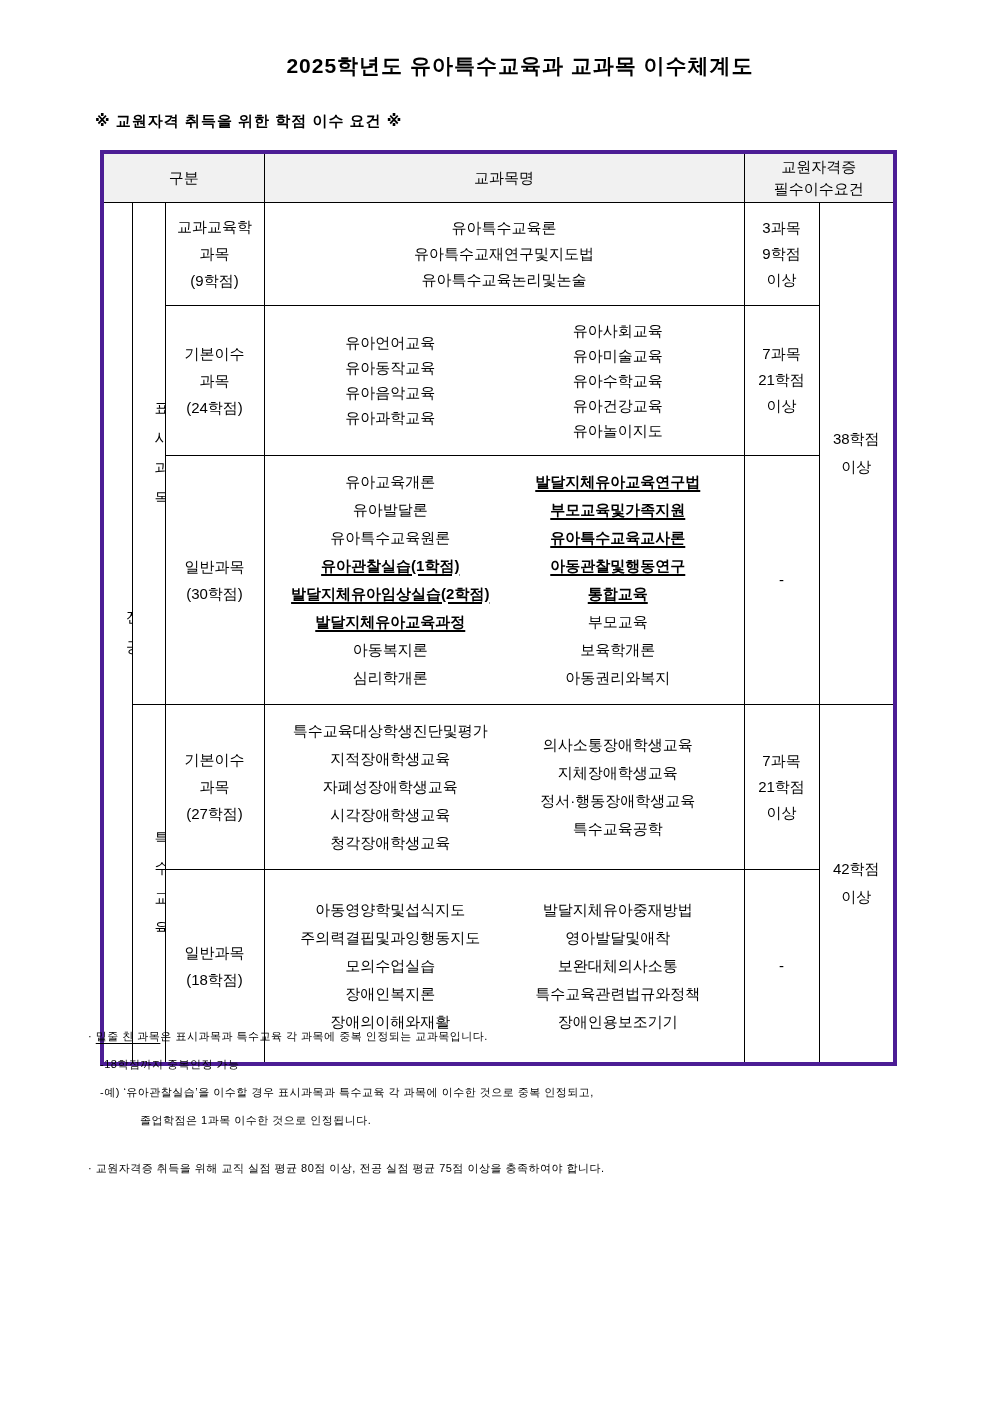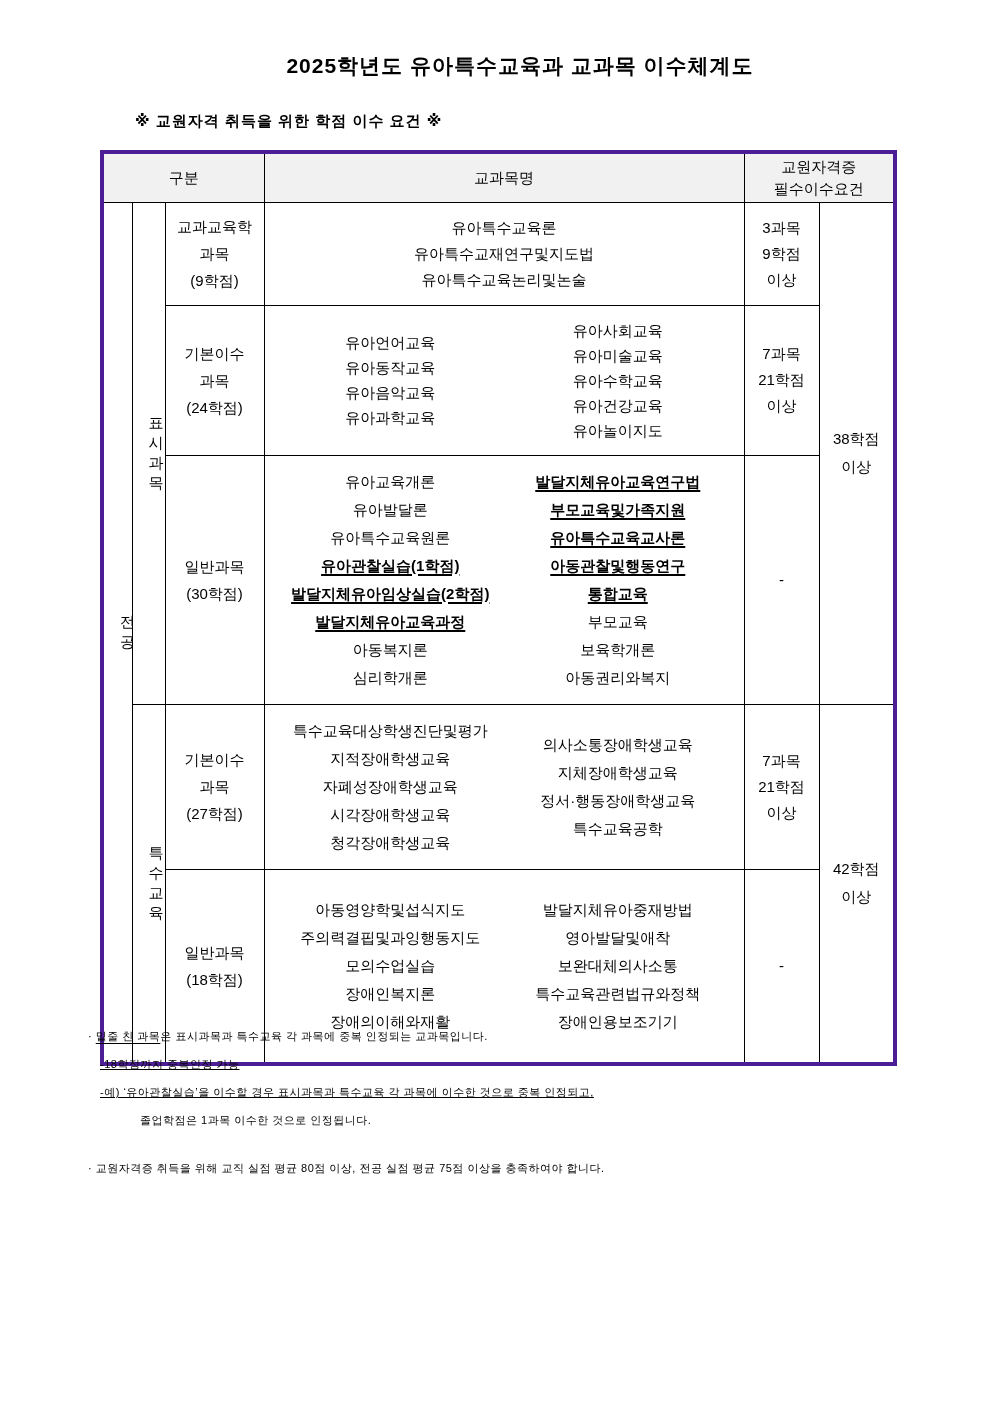--- a/index.html
+++ b/index.html
@@ -11,21 +11,21 @@
     color: #000;
   }
   .title {
     position: absolute; top: 52px; left: 0; width: 992px;
     text-align: center; font-size: 21px; font-weight: bold;
     letter-spacing: 1px;
     padding-left: 48px;
   }
   .subtitle {
     position: absolute; top: 112px; left: 95px;
-    font-size: 15px; font-weight: bold; letter-spacing: 1px; margin-left: 40px;
+    font-size: 15px; font-weight: bold; letter-spacing: 1px;
   }
   table.grid {
     position: absolute; top: 150px; left: 100px;
     width: 793px; border-collapse: collapse; table-layout: fixed;
     border: 4px solid #4c1d95;
     font-size: 15px;
   }
   table.grid td {
     border: 1px solid #000;
     text-align: center; vertical-align: middle;
@@ -33,42 +33,42 @@
   }
   tr.head td {
     background: #F1F1F1;
     height: 50px; line-height: 22px;
   }
   .pre { white-space: pre-line; }
   .cat { line-height: 27px; }
   .req { line-height: 26px; }
   .total { line-height: 28px; }
   .vert {
-    word-break: break-all; line-height: 20px; padding: 0 16px;
+    word-break: break-all; line-height: 30px; padding: 0 22px;
     font-size: 15px;
   }
   td.courses { padding: 12px; }
   .cwrap { display: flex; width: 100%; align-items: center; }
   .half { flex: 1 1 50%; text-align: center; }
   .full { flex: 1 1 100%; text-align: center; }
   .course { line-height: 28px; }
   .lh25 .course { line-height: 25px; }
   .lh26 .course { line-height: 26px; }
   .course.u {
     font-weight: bold;
     text-decoration: underline;
     text-underline-offset: 3px;
     text-decoration-thickness: 1.5px;
   }
   .notes {
     position: absolute; top: 1022px; left: 88px; width: 840px;
     font-size: 11px; letter-spacing: 0.5px;
   }
   .note-line { line-height: 28px; }
-  .ind1 { margin-left: 12px; text-decoration: underline; }
+  .ind1 { margin-left: 12px; }
   .ind2 { margin-left: 52px; }
   .spacer { height: 20px; }
   .ul-inline { text-decoration: underline; text-underline-offset: 3px; }
 </style>
 </head>
 <body>
 
 <div>
 
   <h1 class="title">2025학년도 유아특수교육과 교과목 이수체계도</h1>

